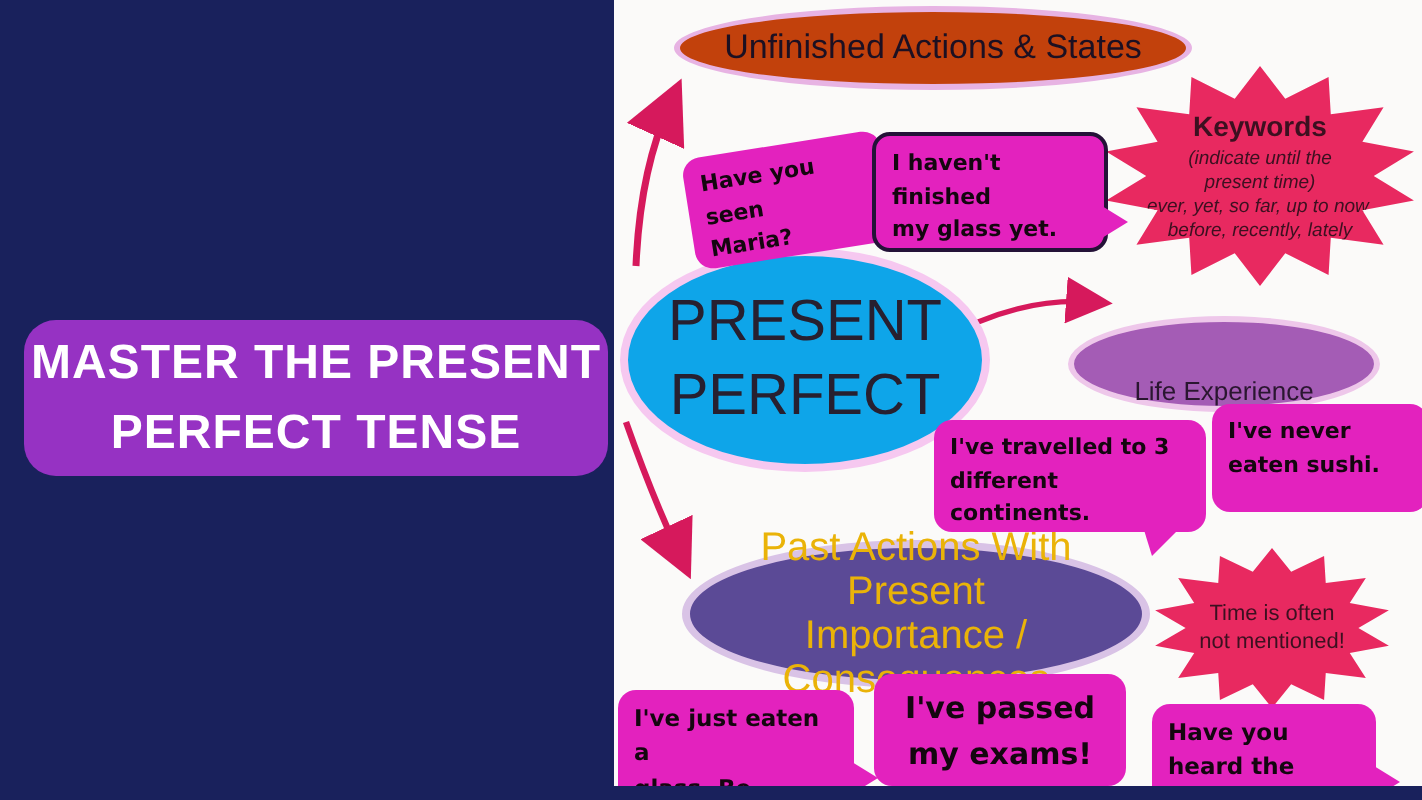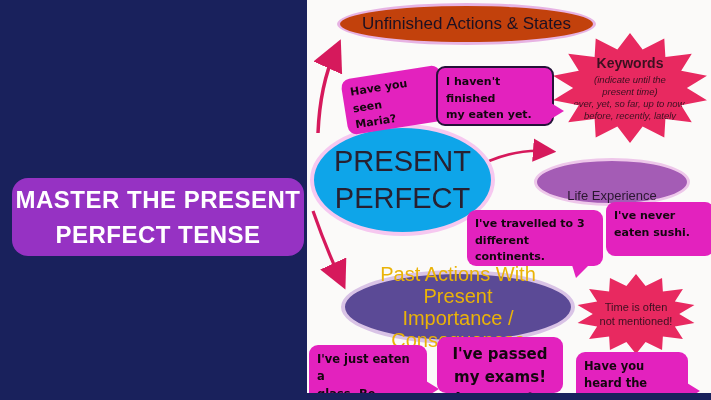--- a/index.html
+++ b/index.html
@@ -5,21 +5,21 @@
   html,body{margin:0;padding:0;}
   .canvas{
     position:relative;width:711px;height:400px;overflow:hidden;
     background:#fbfaf9;font-family:"Liberation Sans",sans-serif;
   }
   
   .left-panel{position:absolute;left:0;top:0;width:307px;height:400px;background:#19215c;}
   .title-card{
     position:absolute;left:12px;top:160px;width:292px;height:78px;
     background:#9632c3;border-radius:16px;
-    display:flex;flex-direction:column;align-items:center;justify-content:center;margin-top:18px;
+    display:flex;flex-direction:column;align-items:center;justify-content:center;
   }
   .title-card div{
     color:#ffffff;font-weight:bold;font-size:24px;line-height:35px;letter-spacing:.5px;
   }
   
   .bottom-strip{position:absolute;left:307px;bottom:0;width:404px;height:7px;background:#19215c;}
   
   .ellipse{
     position:absolute;border-radius:50%;
     display:flex;flex-direction:column;align-items:center;justify-content:center;
@@ -123,21 +123,21 @@
     <div>not mentioned!</div>
   </div>
 
   <div class="bubble bub-maria tail-right">
     <div>Have you seen</div>
     <div>Maria?</div>
   </div>
 
   <div class="bubble bub-work tail-right">
     <div>I haven't finished</div>
-    <div>my eaten yet.</div>
+    <div>my glass yet.</div>
   </div>
 
   <div class="bubble bub-travelled tail-br">
     <div>I've travelled to 3</div>
     <div>different continents.</div>
   </div>
 
   <div class="bubble bub-sushi tail-right">
     <div>I've never</div>
     <div>eaten sushi.</div>

